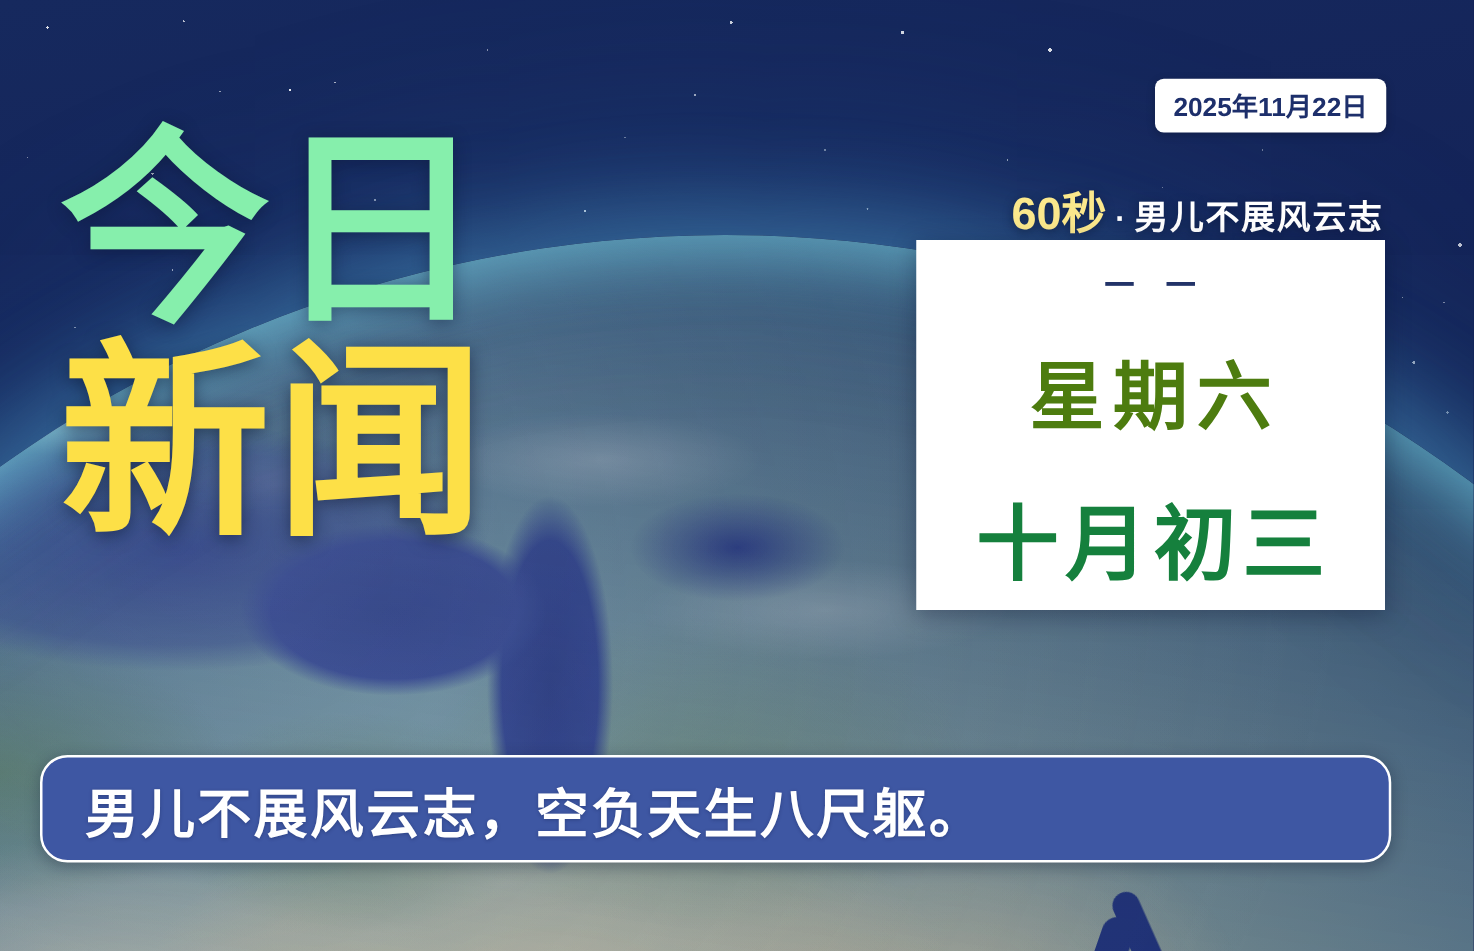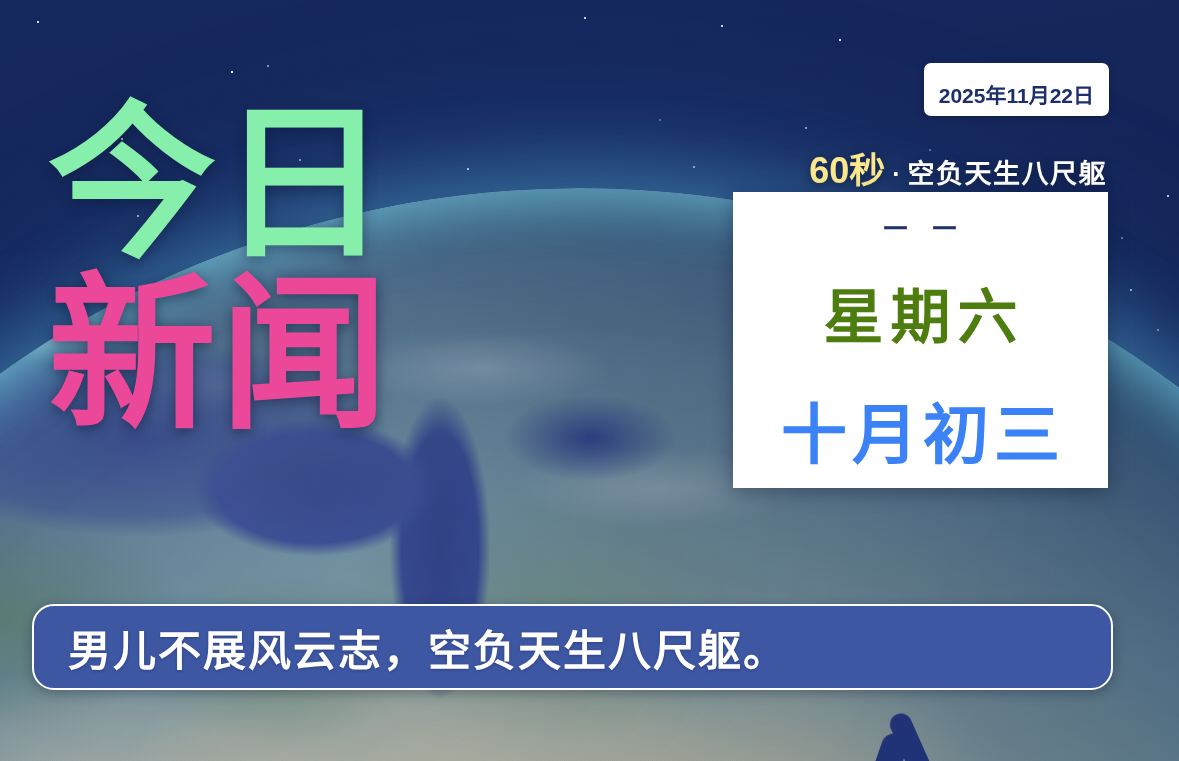--- a/index.html
+++ b/index.html
@@ -152,35 +152,35 @@
     display:block;
     font-size:168px;
     font-family:"DejaVu Sans","Liberation Sans",sans-serif;
     font-weight:800;
   }
   .title-jinri {
     color:#86efac;
     text-shadow:0 3px 14px rgba(10,20,50,0.45);
   }
   .title-xinwen {
-    color:#ec4899;
+    color:#fde047;
     margin-top:6px;
     text-shadow:0 3px 14px rgba(10,20,50,0.55);
   }
 
   
   .date-badge {
     position:absolute;
     right:70px; top:63px;
     z-index:8;
     background:#ffffff;
     color:#1d2f6b;
     font-size:21px;
     font-weight:700;
-    padding:16px 15px 7px;
+    padding:6px 15px 7px;
     border-radius:7px;
     letter-spacing:0px;
     white-space:nowrap;
     box-shadow:0 2px 7px rgba(0,0,0,0.22);
   }
 
   
   .tagline {
     position:absolute;
     right:72px; top:141px;
@@ -223,21 +223,21 @@
   }
   .issue-dash { font-size:30px; font-weight:700; line-height:1; }
   .weekday {
     color:#4d7c0f;
     font-size:60px; font-weight:800;
     letter-spacing:7px;
     margin-top:24px;
     text-indent:7px;
   }
   .lunar {
-    color:#3b82f6;
+    color:#15803d;
     font-size:66px; font-weight:800;
     letter-spacing:5px;
     margin-top:26px;
     text-indent:5px;
   }
 
   
   .quote-bar {
     position:absolute;
     left:32px; top:572px;
@@ -282,21 +282,21 @@
   <div class="title-block">
     <span class="title-line title-jinri">今日</span>
     <span class="title-line title-xinwen">新闻</span>
   </div>
 
   <div class="date-badge">2025年11月22日</div>
 
   <div class="tagline">
     <span class="tagline-num">60秒</span>
     <span class="tagline-dot">·</span>
-    <span class="tagline-text">空负天生八尺躯</span>
+    <span class="tagline-text">男儿不展风云志</span>
   </div>
 
   <div class="info-card">
     <div class="issue-row">
       <span class="issue-dash">－</span>
       <span class="issue-dash">－</span>
     </div>
     <div class="weekday">星期六</div>
     <div class="lunar">十月初三</div>
   </div>

